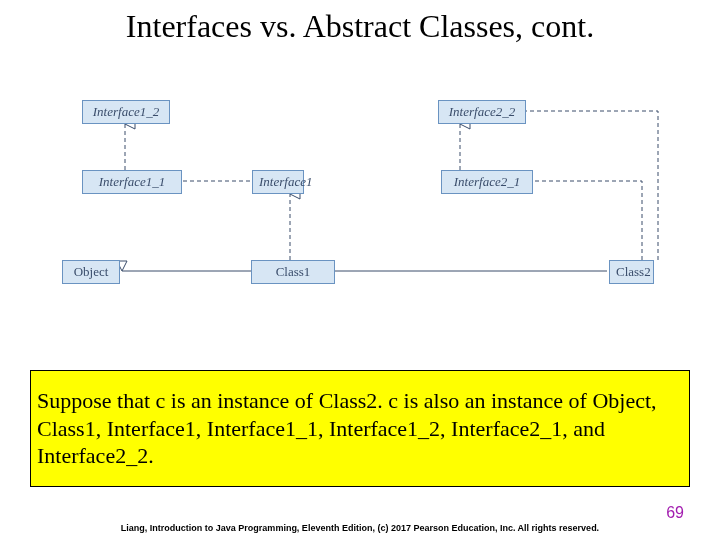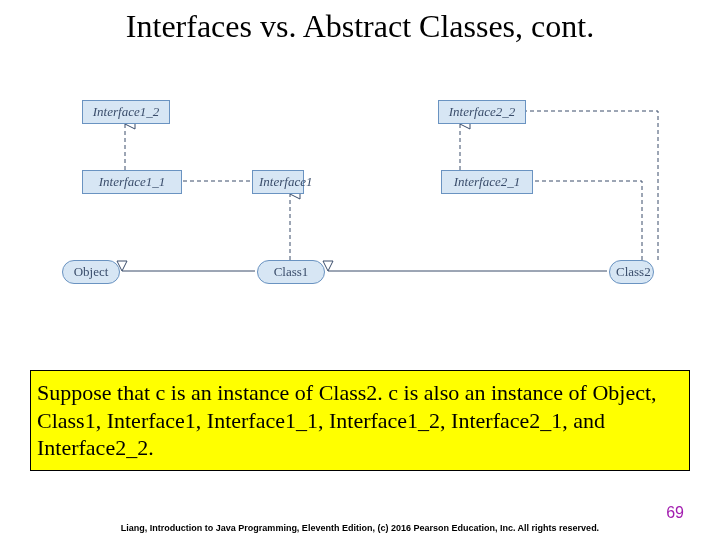--- a/index.html
+++ b/index.html
@@ -41,41 +41,40 @@
     font-style: italic;
     font-size: 13px;
     color: #3a4d6b;
     text-align: center;
     padding: 3px 6px;
     white-space: nowrap;
     box-sizing: border-box;
   }
   .box.normal {
     font-style: normal;
-    border-radius: 12px;
   }
   svg.connectors {
     position: absolute;
     left: 0;
     top: 0;
     width: 660px;
     height: 210px;
     pointer-events: none;
   }
   #highlight-box {
     position: absolute;
     left: 30px;
     top: 370px;
     width: 660px;
     background: #ffff00;
     border: 1px solid #000;
     font-size: 22px;
     line-height: 1.25;
     color: #000;
-    padding: 8px 6px;
+    padding: 16px 6px;
     box-sizing: border-box;
   }
   #swoosh {
     position: absolute;
     left: 500px;
     top: 330px;
     width: 200px;
     height: 170px;
     z-index: -1;
   }
@@ -147,22 +146,22 @@
   </svg>
 
   <div class="box" style="left:52px; top:0px; width:88px;">Interface1_2</div>
   <div class="box" style="left:408px; top:0px; width:88px;">Interface2_2</div>
 
   <div class="box" style="left:52px; top:70px; width:100px;">Interface1_1</div>
   <div class="box" style="left:222px; top:70px; width:52px;">Interface1</div>
   <div class="box" style="left:388px; top:70px; width:92px;margin-left:23px;">Interface2_1</div>
 
   <div class="box normal" style="left:32px; top:160px; width:58px;">Object</div>
-  <div class="box normal" style="left:227px; top:160px; width:68px;">Class1</div>
+  <div class="box normal" style="left:221px; top:160px; width:84px;">Class1</div>
   <div class="box normal" style="left:579px; top:160px; width:45px;">Class2</div>
 </div>
 
 <div id="highlight-box">Suppose that c is an instance of Class2. c is also an instance of Object, Class1, Interface1, Interface1_1, Interface1_2, Interface2_1, and Interface2_2.</div>
 
-<div id="footer">Liang, Introduction to Java Programming, Eleventh Edition, (c) 2016 Pearson Education, Inc. All rights reserved.</div>
+<div id="footer">Liang, Introduction to Java Programming, Eleventh Edition, (c) 2017 Pearson Education, Inc. All rights reserved.</div>
 <div id="pagenum">69</div>
 
 </div>
 
 </body></html>

